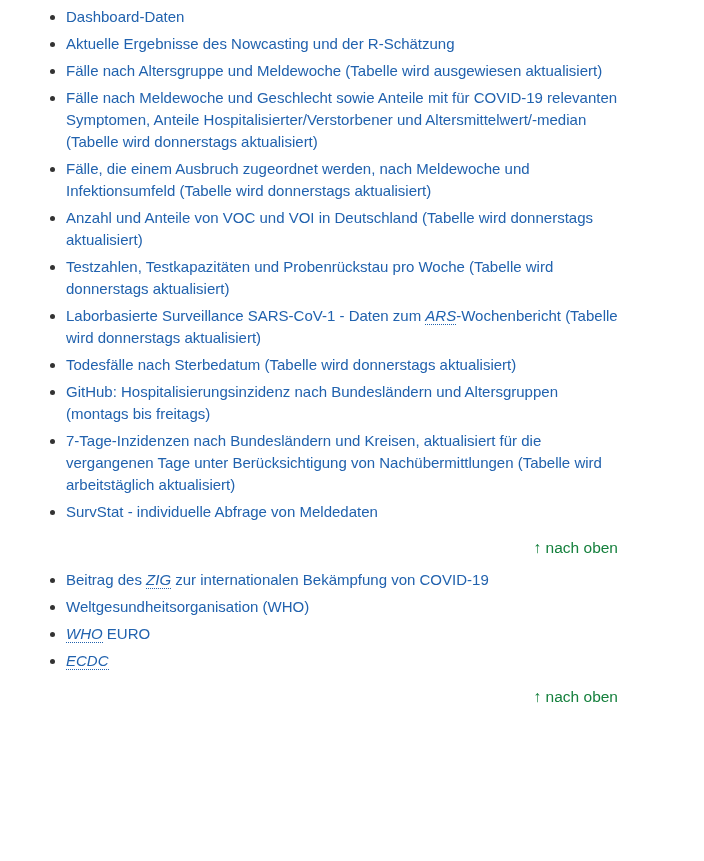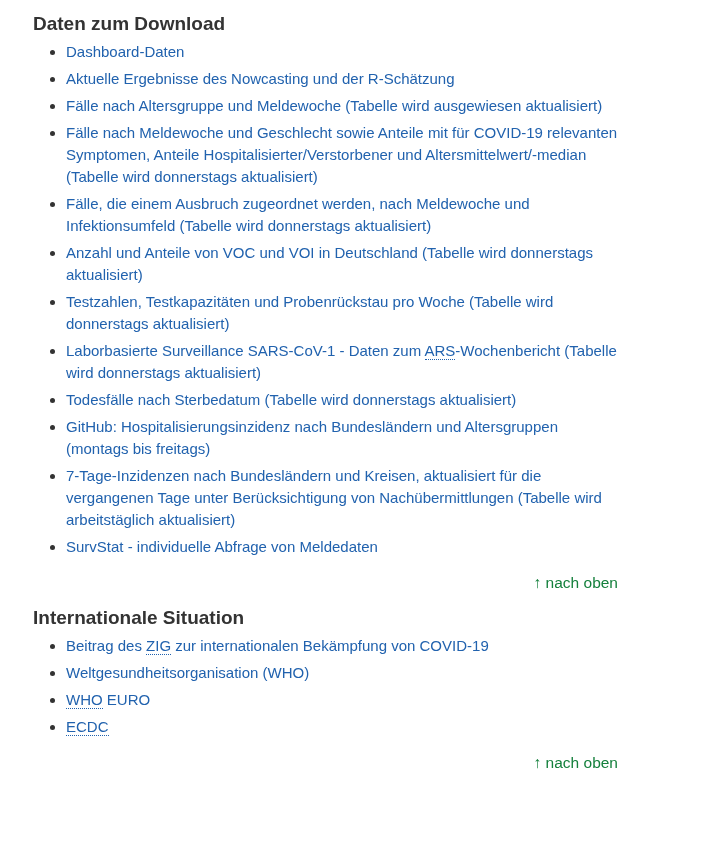--- a/index.html
+++ b/index.html
@@ -34,55 +34,54 @@
     margin-bottom: 5px;
     margin-left: 16px;
   }
   a.item-link {
     color: #2162ae;
     text-decoration: none;
     cursor: pointer;
   }
   span.abbr {
     border-bottom: 1px dotted #2162ae;
+    font-style: italic;
   }
   .back-to-top-row {
     text-align: right;
     margin: 14px 0 10px 0;
     font-size: 15.5px;
     line-height: 22px;
   }
   .back-to-top-link {
     color: #15803d;
     text-decoration: none;
     cursor: pointer;
   }
   .up-arrow { margin-right: 4px; }
 </style>
 </head>
 <body>
 
 <main class="content">
-    <h2 class="section-heading">Daten zum Download</h2>
     <ul class="link-list">
       <li><a class="item-link" href="#"><span>Dashboard-Daten</span></a></li>
       <li><a class="item-link" href="#"><span>Aktuelle Ergebnisse des Nowcasting und der R-Schätzung</span></a></li>
       <li><a class="item-link" href="#"><span>Fälle nach Altersgruppe und Meldewoche (Tabelle wird ausgewiesen aktualisiert)</span></a></li>
       <li><a class="item-link" href="#"><span>Fälle nach Meldewoche und Geschlecht sowie Anteile mit für COVID-19 relevanten Symptomen, Anteile Hospitalisierter/Verstorbener und Altersmittelwert/-median (Tabelle wird donnerstags aktualisiert)</span></a></li>
       <li><a class="item-link" href="#"><span>Fälle, die einem Ausbruch zugeordnet werden, nach Meldewoche und Infektionsumfeld (Tabelle wird donnerstags aktualisiert)</span></a></li>
       <li><a class="item-link" href="#"><span>Anzahl und Anteile von VOC und VOI in Deutschland (Tabelle wird donnerstags aktualisiert)</span></a></li>
       <li><a class="item-link" href="#"><span>Testzahlen, Testkapazitäten und Probenrückstau pro Woche (Tabelle wird donnerstags aktualisiert)</span></a></li>
       <li><a class="item-link" href="#"><span>Laborbasierte Surveillance SARS-CoV-1 - Daten zum </span><span class="abbr">ARS</span><span>-Wochenbericht (Tabelle wird donnerstags aktualisiert)</span></a></li>
       <li><a class="item-link" href="#"><span>Todesfälle nach Sterbedatum (Tabelle wird donnerstags aktualisiert)</span></a></li>
       <li><a class="item-link" href="#"><span>GitHub: Hospitalisierungsinzidenz nach Bundesländern und Altersgruppen (montags bis freitags)</span></a></li>
       <li><a class="item-link" href="#"><span>7-Tage-Inzidenzen nach Bundesländern und Kreisen, aktualisiert für die vergangenen Tage unter Berücksichtigung von Nachübermittlungen (Tabelle wird arbeitstäglich aktualisiert)</span></a></li>
       <li><a class="item-link" href="#"><span>SurvStat - individuelle Abfrage von Meldedaten</span></a></li>
     </ul>
     <div class="back-to-top-row"><a class="back-to-top-link" href="#"><span class="up-arrow">↑</span><span>nach oben</span></a></div>
-    <h2 class="section-heading">Internationale Situation</h2>
     <ul class="link-list">
       <li><a class="item-link" href="#"><span>Beitrag des </span><span class="abbr">ZIG</span><span> zur internationalen Bekämpfung von COVID-19</span></a></li>
       <li><a class="item-link" href="#"><span>Weltgesundheitsorganisation (WHO)</span></a></li>
       <li><a class="item-link" href="#"><span class="abbr">WHO</span><span> EURO</span></a></li>
       <li><a class="item-link" href="#"><span class="abbr">ECDC</span></a></li>
     </ul>
     <div class="back-to-top-row"><a class="back-to-top-link" href="#"><span class="up-arrow">↑</span><span>nach oben</span></a></div>
   </main>
 
 </body></html>

